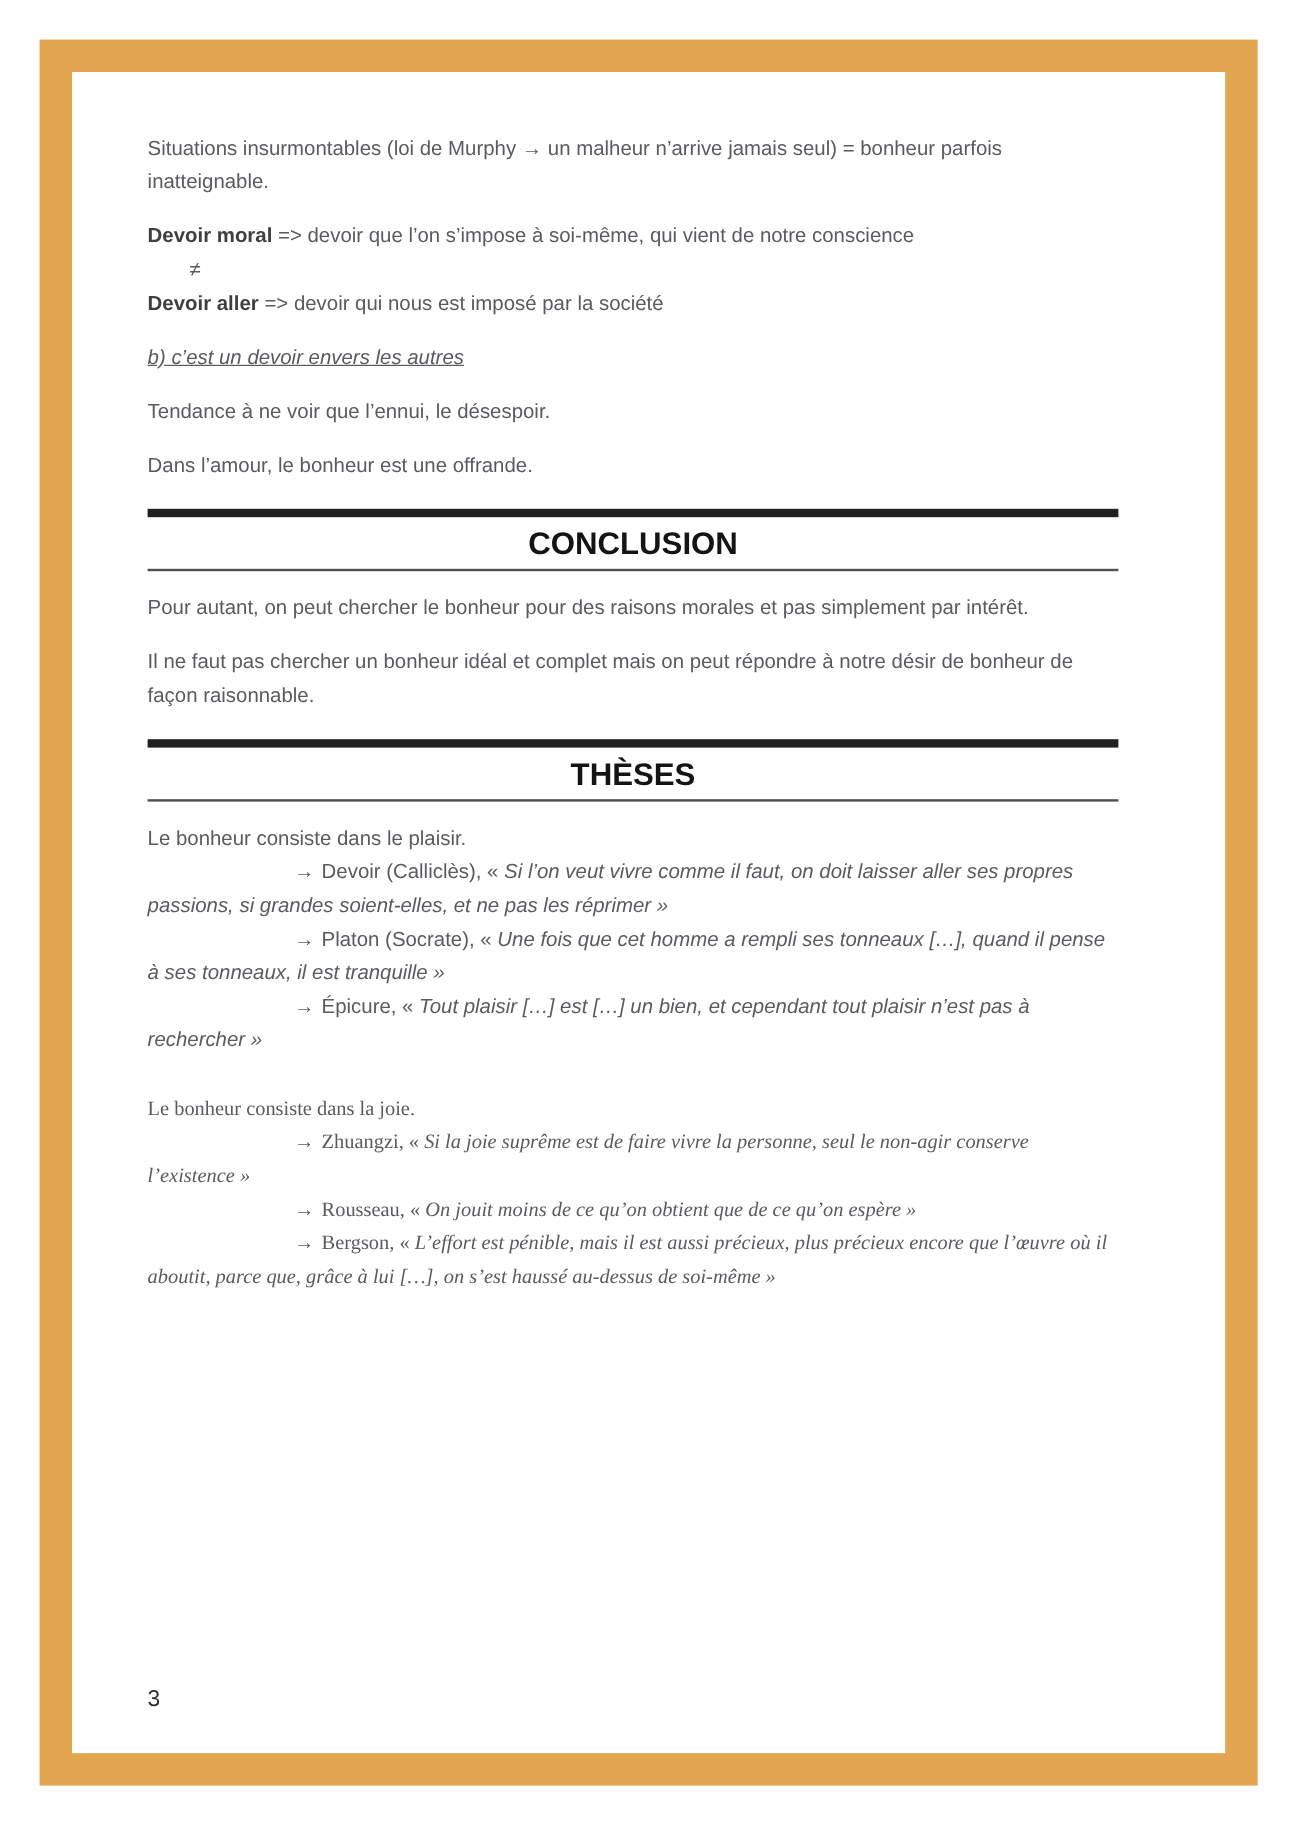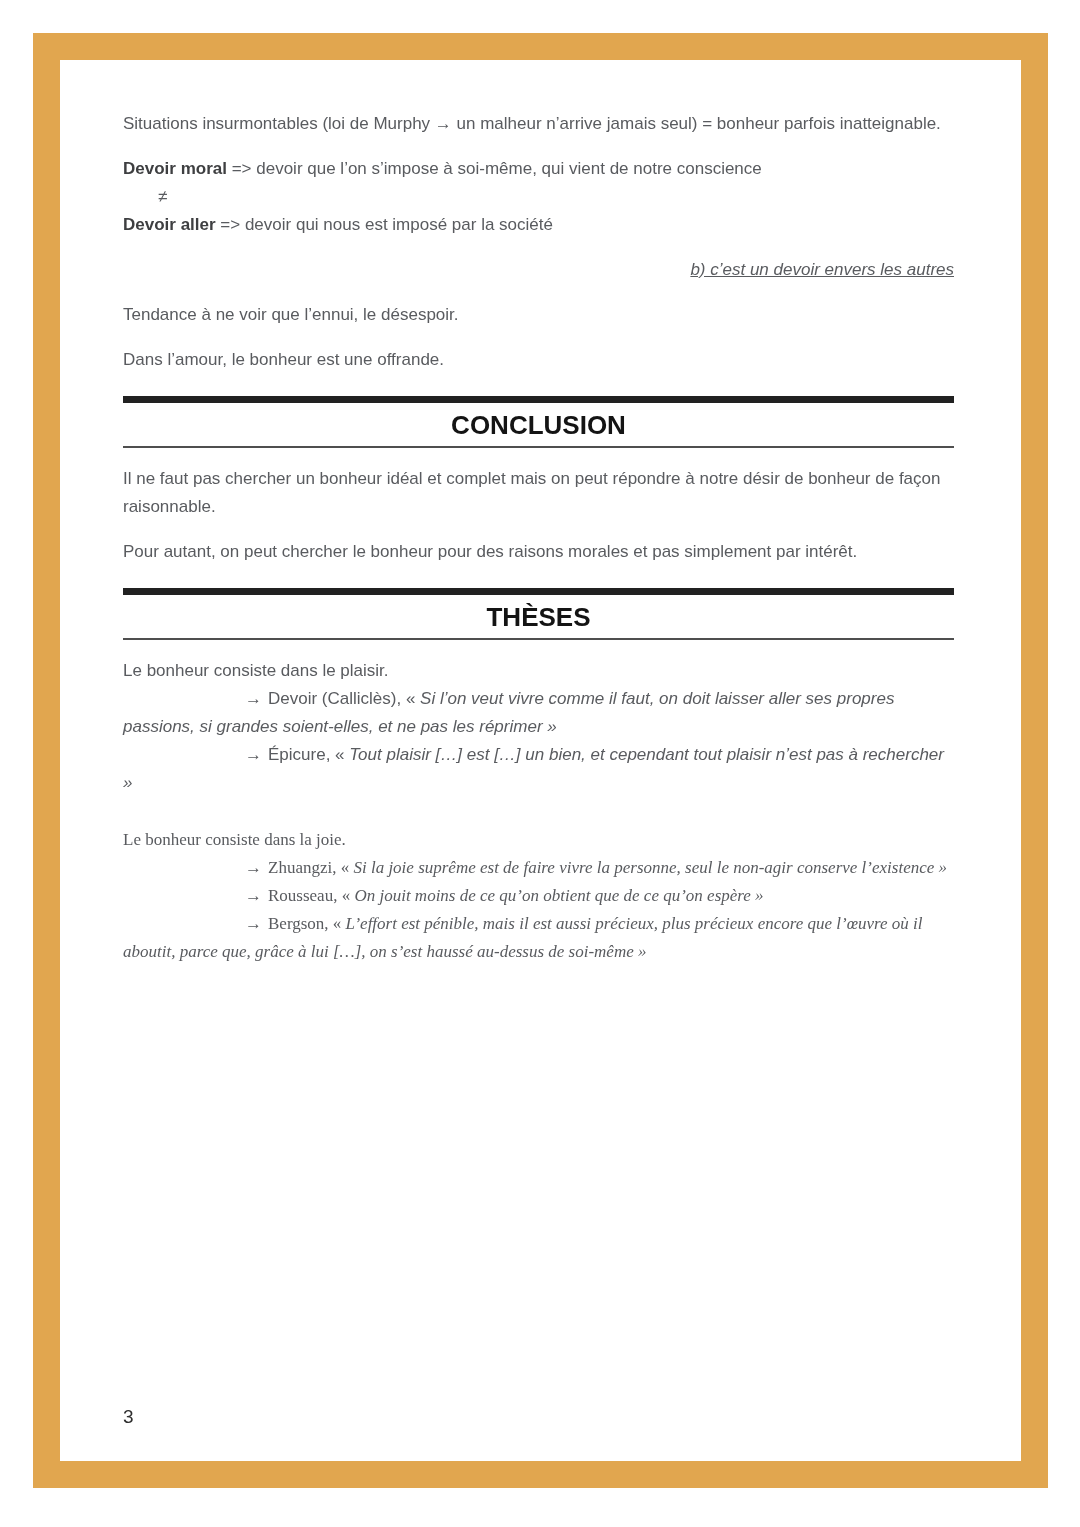--- a/index.html
+++ b/index.html
@@ -21,35 +21,35 @@
     height: 1455px;
     box-sizing: border-box;
     border: 27px solid #e1a64f;
     background: #ffffff;
   }
   .content {
     position: relative;
     width: 100%;
     height: 100%;
     box-sizing: border-box;
-    padding: 50px 67px 0 63px;
+    padding: 50px 89px 0 63px;
     font-size: 17px;
     line-height: 28px;
     color: #595b5f;
   }
   p { margin: 0 0 17px 0; }
   .bold-term {
     font-weight: bold;
     color: #3e3f41;
   }
   .neq {
     padding-left: 35px;
   }
   .subheading {
-    text-align: right;
+    text-align: left;
     font-style: italic;
     text-decoration: underline;
     color: #595b5f;
   }
   .rule-thick {
     height: 7px;
     background: #212121;
     margin: 22px 0 0 0;
   }
   .section-title {
@@ -95,32 +95,33 @@
     <p class="subheading">b) c’est un devoir envers les autres</p>
 
     <p>Tendance à ne voir que l’ennui, le désespoir.</p>
 
     <p>Dans l’amour, le bonheur est une offrande.</p>
 
     <div class="section">
       <div class="rule-thick"></div>
       <div class="section-title">CONCLUSION</div>
       <div class="rule-thin"></div>
+      <p>Pour autant, on peut chercher le bonheur pour des raisons morales et pas simplement par intérêt.</p>
       <p>Il ne faut pas chercher un bonheur idéal et complet mais on peut répondre à notre désir de bonheur de façon raisonnable.</p>
-      <p>Pour autant, on peut chercher le bonheur pour des raisons morales et pas simplement par intérêt.</p>
     </div>
 
     <div class="section">
       <div class="rule-thick"></div>
       <div class="section-title">THÈSES</div>
       <div class="rule-thin"></div>
 
       <div class="thesis-group">
         <p class="thesis-intro">Le bonheur consiste dans le plaisir.</p>
         <p class="quote-item"><span class="arrow-glyph">→</span><span>Devoir (Calliclès), « </span><span class="quote-text">Si l’on veut vivre comme il faut, on doit laisser aller ses propres passions, si grandes soient-elles, et ne pas les réprimer »</span></p>
+        <p class="quote-item"><span class="arrow-glyph">→</span><span>Platon (Socrate), « </span><span class="quote-text">Une fois que cet homme a rempli ses tonneaux […], quand il pense à ses tonneaux, il est tranquille »</span></p>
         <p class="quote-item"><span class="arrow-glyph">→</span><span>Épicure, « </span><span class="quote-text">Tout plaisir […] est […] un bien, et cependant tout plaisir n’est pas à rechercher »</span></p>
       </div>
 
       <div class="thesis-group thesis-group-2">
         <p class="thesis-intro">Le bonheur consiste dans la joie.</p>
         <p class="quote-item"><span class="arrow-glyph">→</span><span>Zhuangzi, « </span><span class="quote-text">Si la joie suprême est de faire vivre la personne, seul le non-agir conserve l’existence »</span></p>
         <p class="quote-item"><span class="arrow-glyph">→</span><span>Rousseau, « </span><span class="quote-text">On jouit moins de ce qu’on obtient que de ce qu’on espère »</span></p>
         <p class="quote-item"><span class="arrow-glyph">→</span><span>Bergson, « </span><span class="quote-text">L’effort est pénible, mais il est aussi précieux, plus précieux encore que l’œuvre où il aboutit, parce que, grâce à lui […], on s’est haussé au-dessus de soi-même »</span></p>
       </div>
     </div>

